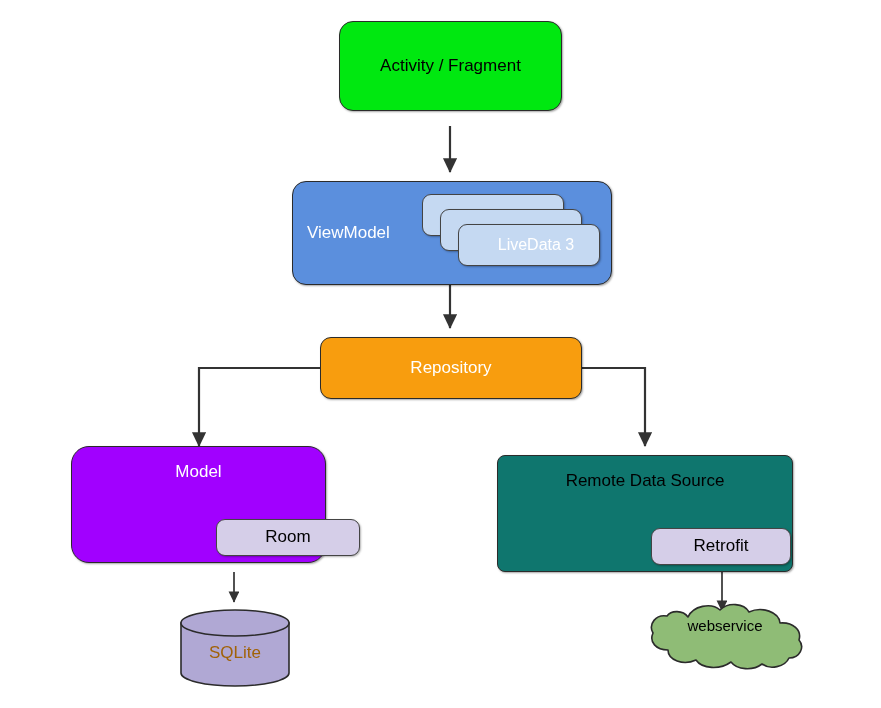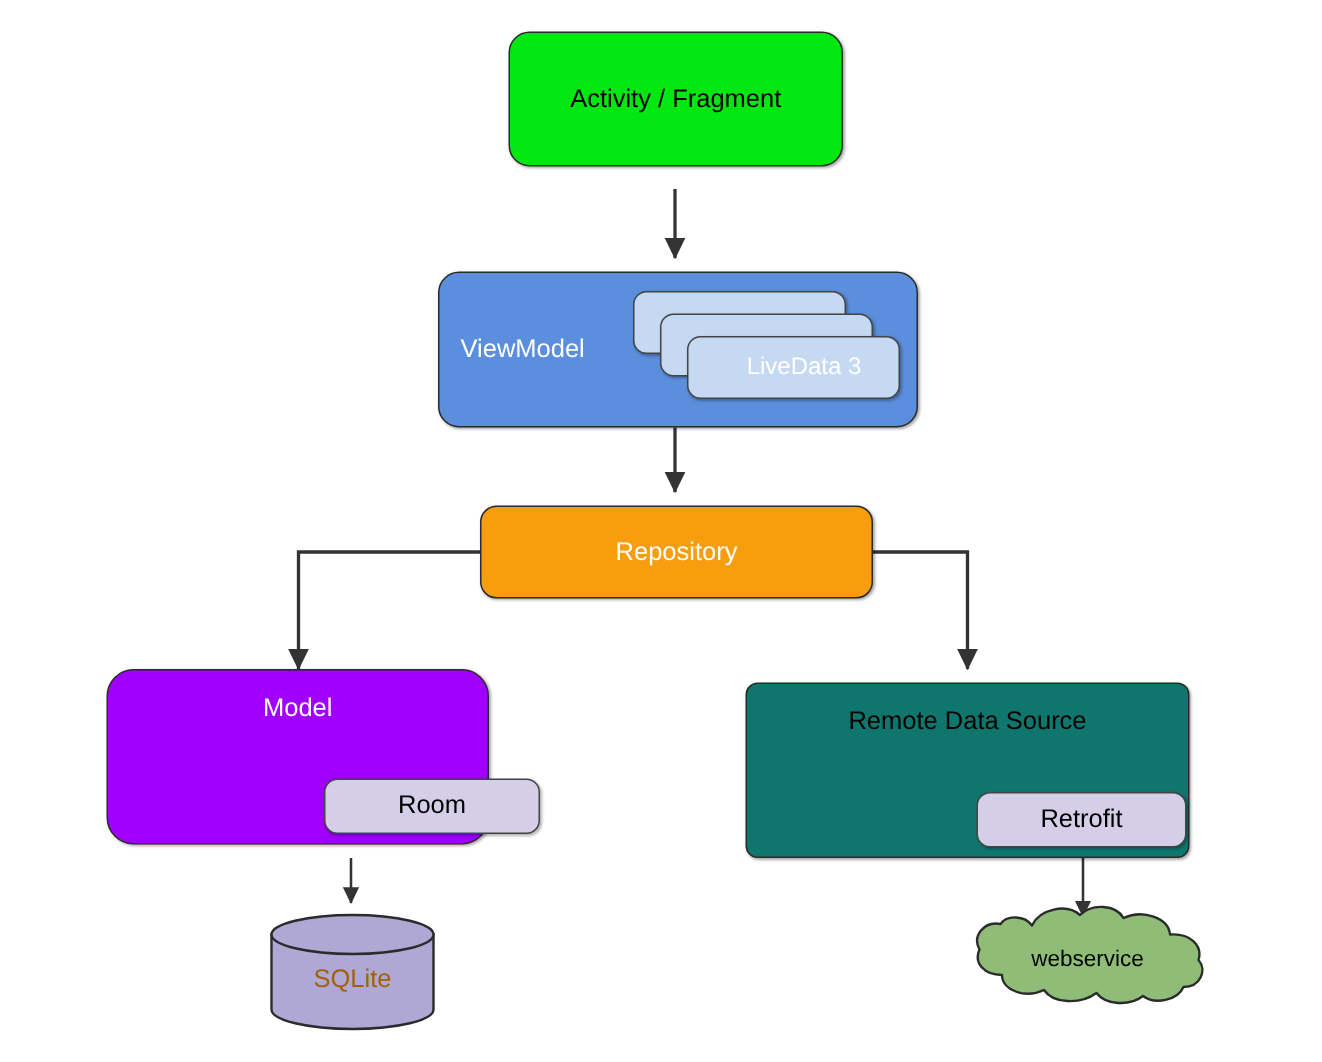--- a/index.html
+++ b/index.html
@@ -187,25 +187,24 @@
     position: absolute;
     left: 641px;
     top: 601px;
     width: 168px;
     height: 70px;
   }
   #node-webservice svg { display: block; overflow: visible; }
   .cloud-text {
     position: absolute;
     left: 0;
-    top: 4px;
+    top: 16px;
     width: 168px;
     height: 70px;
     display: flex;
-    align-items: center;
     justify-content: center;
   }
   .cloud-text .node-label { color: #000000; font-size: 15px; }
 </style>
 </head>
 <body>
 
 <div id="canvas">
 
   <svg id="edges" viewBox="0 0 881 708" width="881" height="708">

